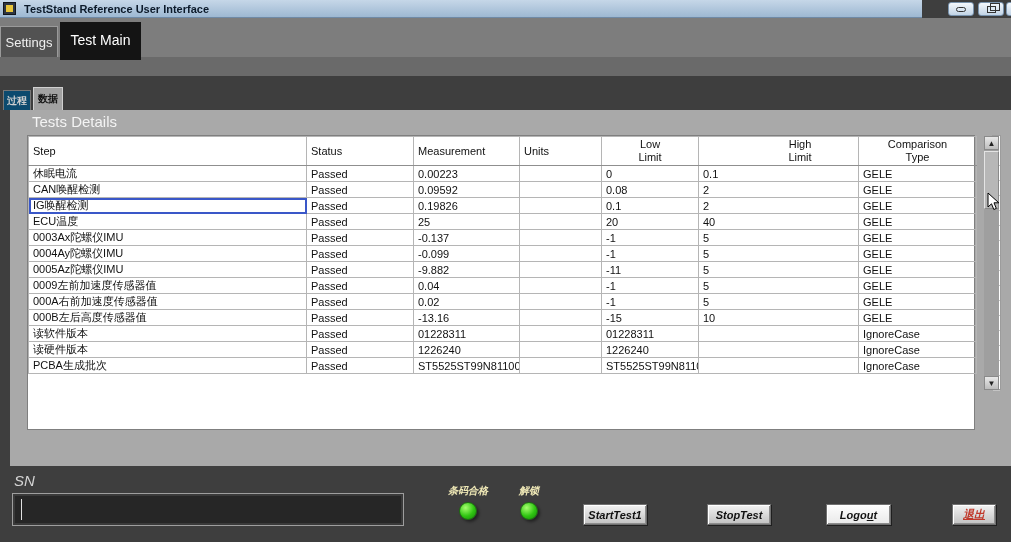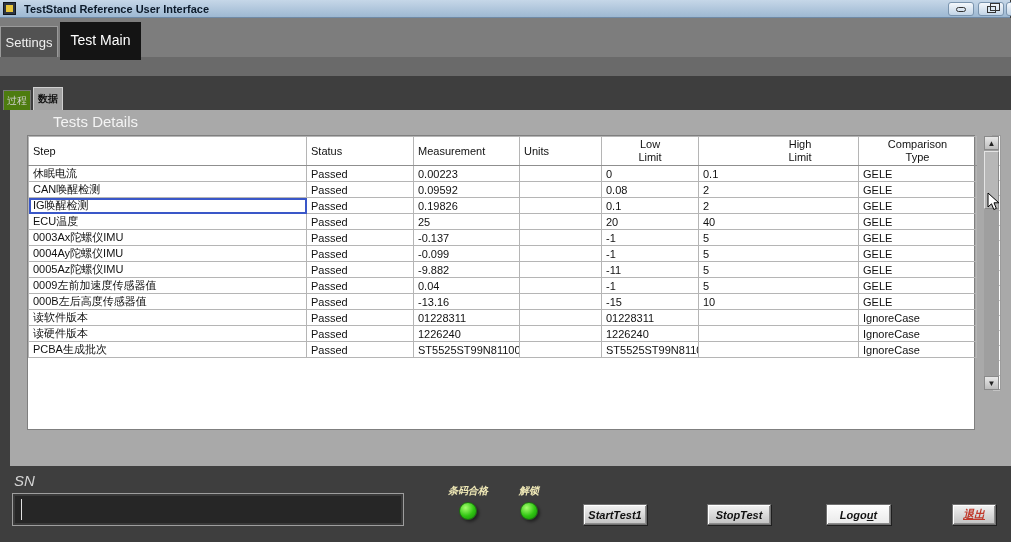--- a/index.html
+++ b/index.html
@@ -1,20 +1,20 @@
 <!DOCTYPE html>
 <html><head>
 <meta charset="utf-8">
 <style>
   * { margin:0; padding:0; box-sizing:border-box; }
   html,body { width:1011px; height:542px; overflow:hidden; }
   body { font-family:"Liberation Sans", sans-serif; position:relative; background:#3e3e3e; }
 
   
-  .titlebar { position:absolute; left:0; top:0; width:1010px; height:18px;
+  .titlebar { position:absolute; left:0; top:0; width:922px; height:18px;
     background:linear-gradient(#c6d7e8,#9db8d2); border-bottom:1px solid #6f8aa6; }
   .app-icon { position:absolute; left:3px; top:2px; width:13px; height:13px;
     background:#2e3642; border:1px solid #11151c; }
   .app-icon::after { content:""; position:absolute; left:2px; top:2px; width:7px; height:7px;
     background:#e8c53a; }
   .title-text { position:absolute; left:24px; top:3px; font-size:11px; font-weight:bold; color:#0c1a2a; }
   .winbtn { position:absolute; top:2px; height:14px; width:26px; border-radius:3px;
     background:linear-gradient(#f4f8fc,#c2d4e6); border:1px solid #7a94ae;
     display:flex; align-items:center; justify-content:center; }
   .winbtn.min { left:948px; } .winbtn.max { left:978px; } .winbtn.close { left:1006px; width:20px; }
@@ -26,30 +26,30 @@
   .tabrow { position:absolute; left:0; top:18px; width:1011px; height:39px; background:#7d7d7d; }
   .tab-settings { position:absolute; left:0; top:8px; width:58px; height:31px; background:#525252;
     border:1px solid #9a9a9a; border-bottom:none; color:#f0f0f0; font-size:13px;
     display:flex; align-items:center; justify-content:center; }
   .tab-testmain { position:absolute; left:60px; top:4px; width:81px; height:36px; background:#141414;
     color:#ffffff; font-size:14px; display:flex; align-items:center; justify-content:center; }
   .band { position:absolute; left:0; top:57px; width:1011px; height:19px; background:#6a6a6a; }
   .band-notch { position:absolute; left:60px; top:57px; width:81px; height:3px; background:#141414; }
 
   
-  .subtab-guocheng { position:absolute; left:3px; top:90px; width:28px; height:20px; background:#4d7c0f;
-    border:1px solid #777; border-bottom:none; color:#cfcfcf; font-size:10px; font-weight:normal;
+  .subtab-guocheng { position:absolute; left:3px; top:90px; width:28px; height:20px; background:#0c4a6e;
+    border:1px solid #777; border-bottom:none; color:#cfcfcf; font-size:10px; font-weight:bold;
     display:flex; align-items:center; justify-content:center; }
   .subtab-shuju { position:absolute; left:33px; top:87px; width:30px; height:23px; background:#a2a2a2;
     border:1px solid #d0d0d0; border-bottom:none; color:#111; font-size:10px; font-weight:bold;
     display:flex; align-items:center; justify-content:center; }
 
   
   .panel { position:absolute; left:10px; top:110px; width:1001px; height:356px; background:#a9a9a9; }
-  .panel-title { position:absolute; left:22px; top:3px; color:#f4f4f4; font-size:15px;margin-left:21px; }
+  .panel-title { position:absolute; left:22px; top:3px; color:#f4f4f4; font-size:15px; }
 
   
   .grid-wrap { position:absolute; left:17px; top:25px; width:948px; height:295px; background:#fff;
     border:1px solid #7f7f7f; }
   table { border-collapse:collapse; table-layout:fixed; width:948px; font-size:11px; color:#111; }
   th, td { border:1px solid #b5b5b5; padding:0 4px; overflow:hidden; white-space:nowrap; }
   th { height:29px; font-weight:normal; white-space:pre-line; border-bottom:1px solid #8f8f8f;
     vertical-align:middle; line-height:13px; }
   td { height:14px; }
   .selected-cell { outline:2px solid #3a57c8; outline-offset:-2px; }
@@ -214,20 +214,29 @@
           <tr>
     <td>0009左前加速度传感器值</td>
     <td>Passed</td>
     <td>0.04</td>
     <td></td>
     <td>-1</td>
     <td>5</td>
     <td>GELE</td>
   </tr>
           <tr>
+    <td>000A右前加速度传感器值</td>
+    <td>Passed</td>
+    <td>0.02</td>
+    <td></td>
+    <td>-1</td>
+    <td>5</td>
+    <td>GELE</td>
+  </tr>
+          <tr>
     <td>000B左后高度传感器值</td>
     <td>Passed</td>
     <td>-13.16</td>
     <td></td>
     <td>-15</td>
     <td>10</td>
     <td>GELE</td>
   </tr>
           <tr>
     <td>读软件版本</td>

